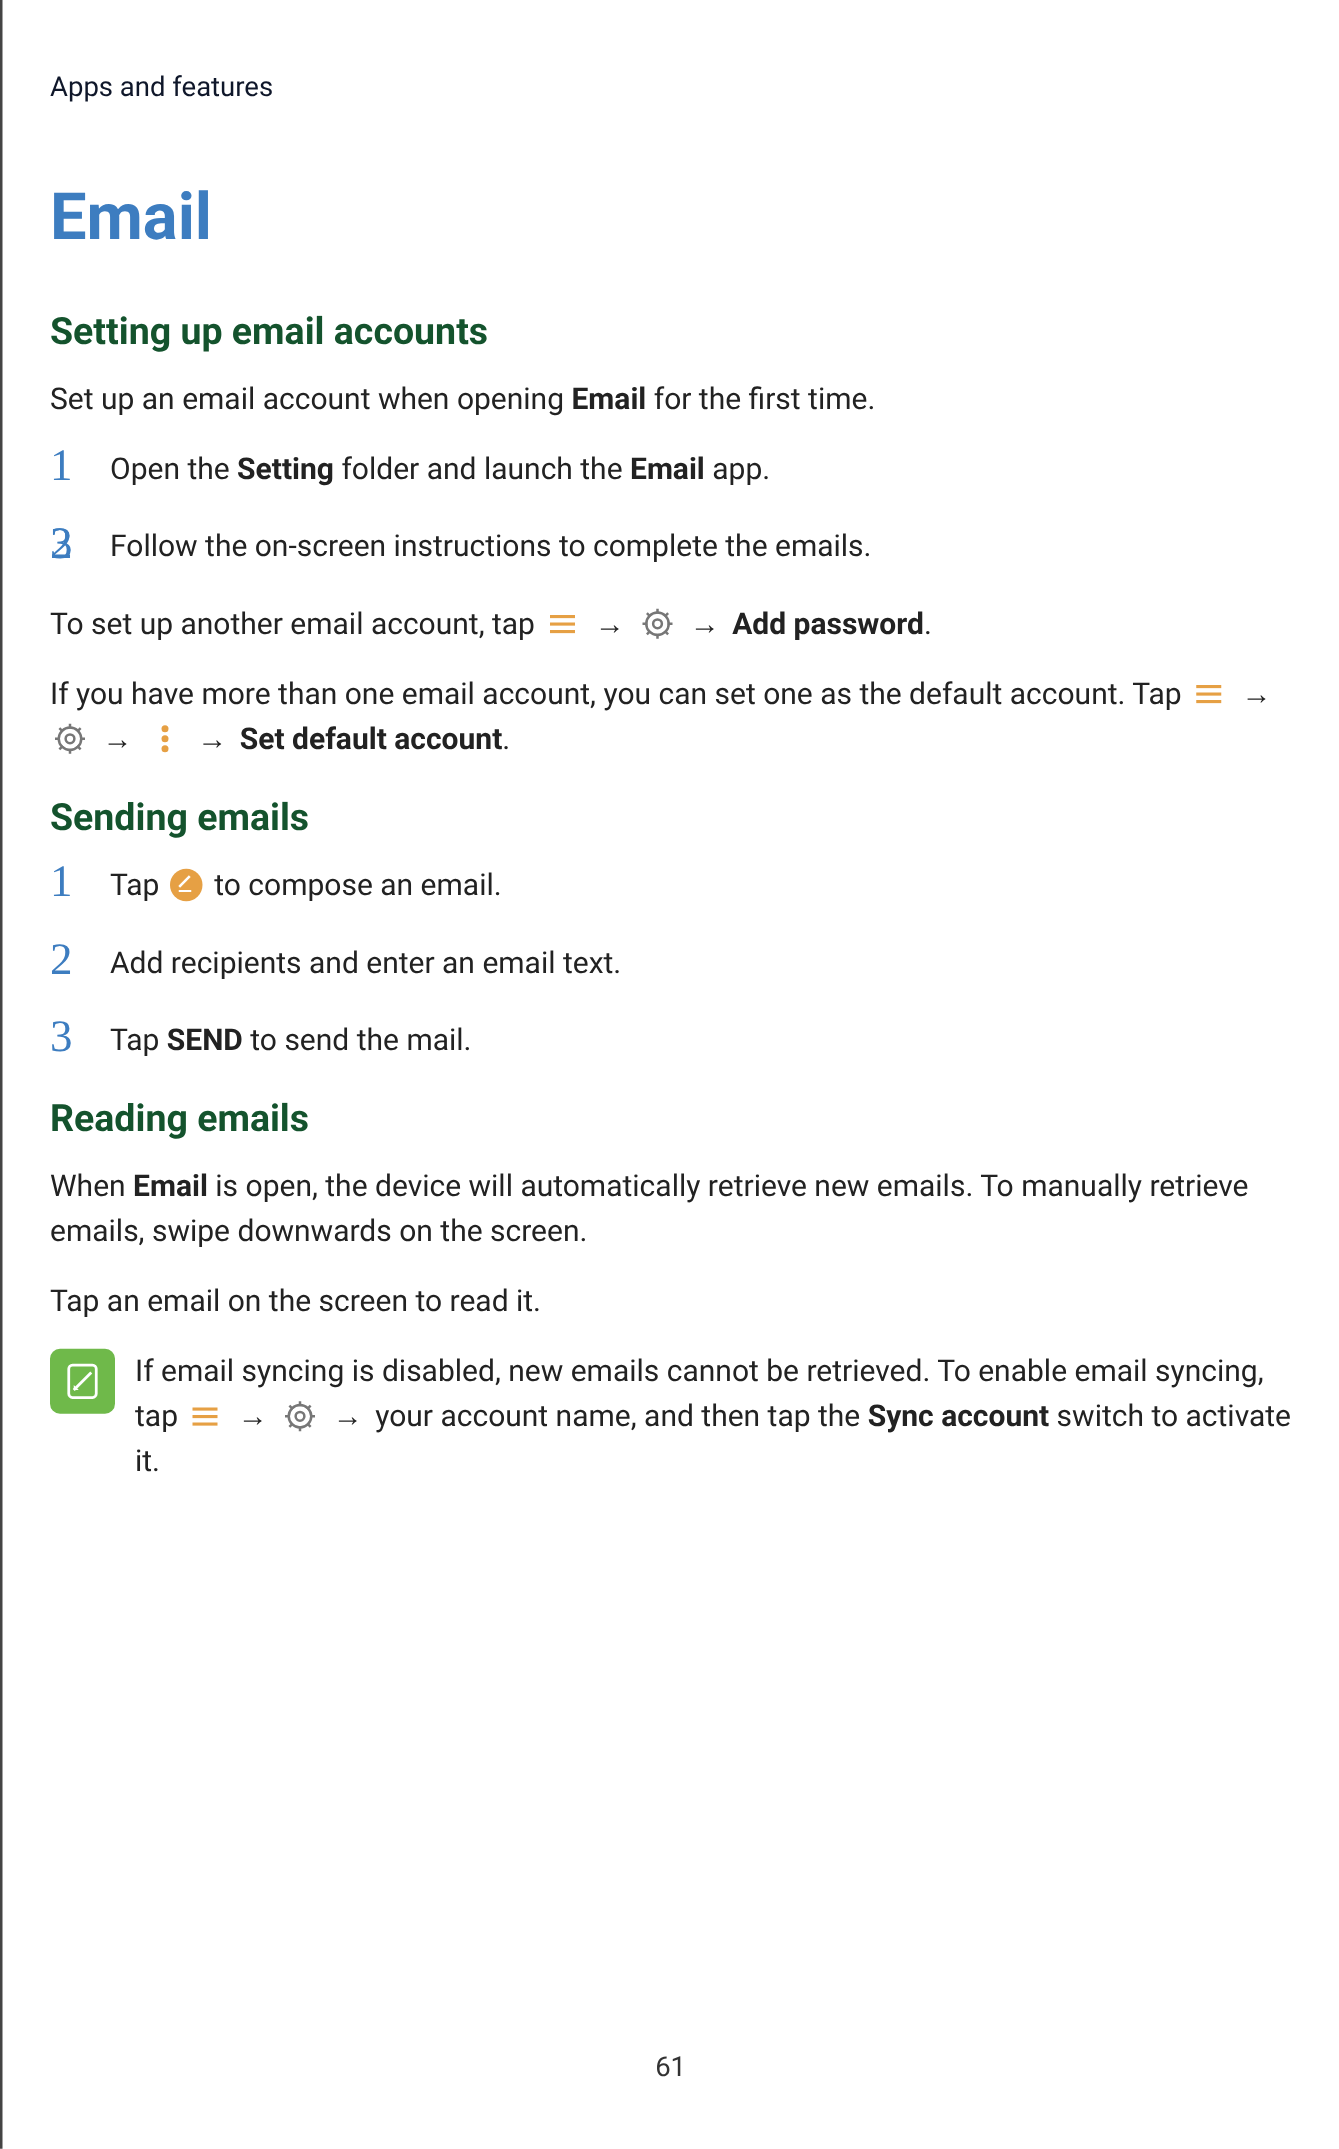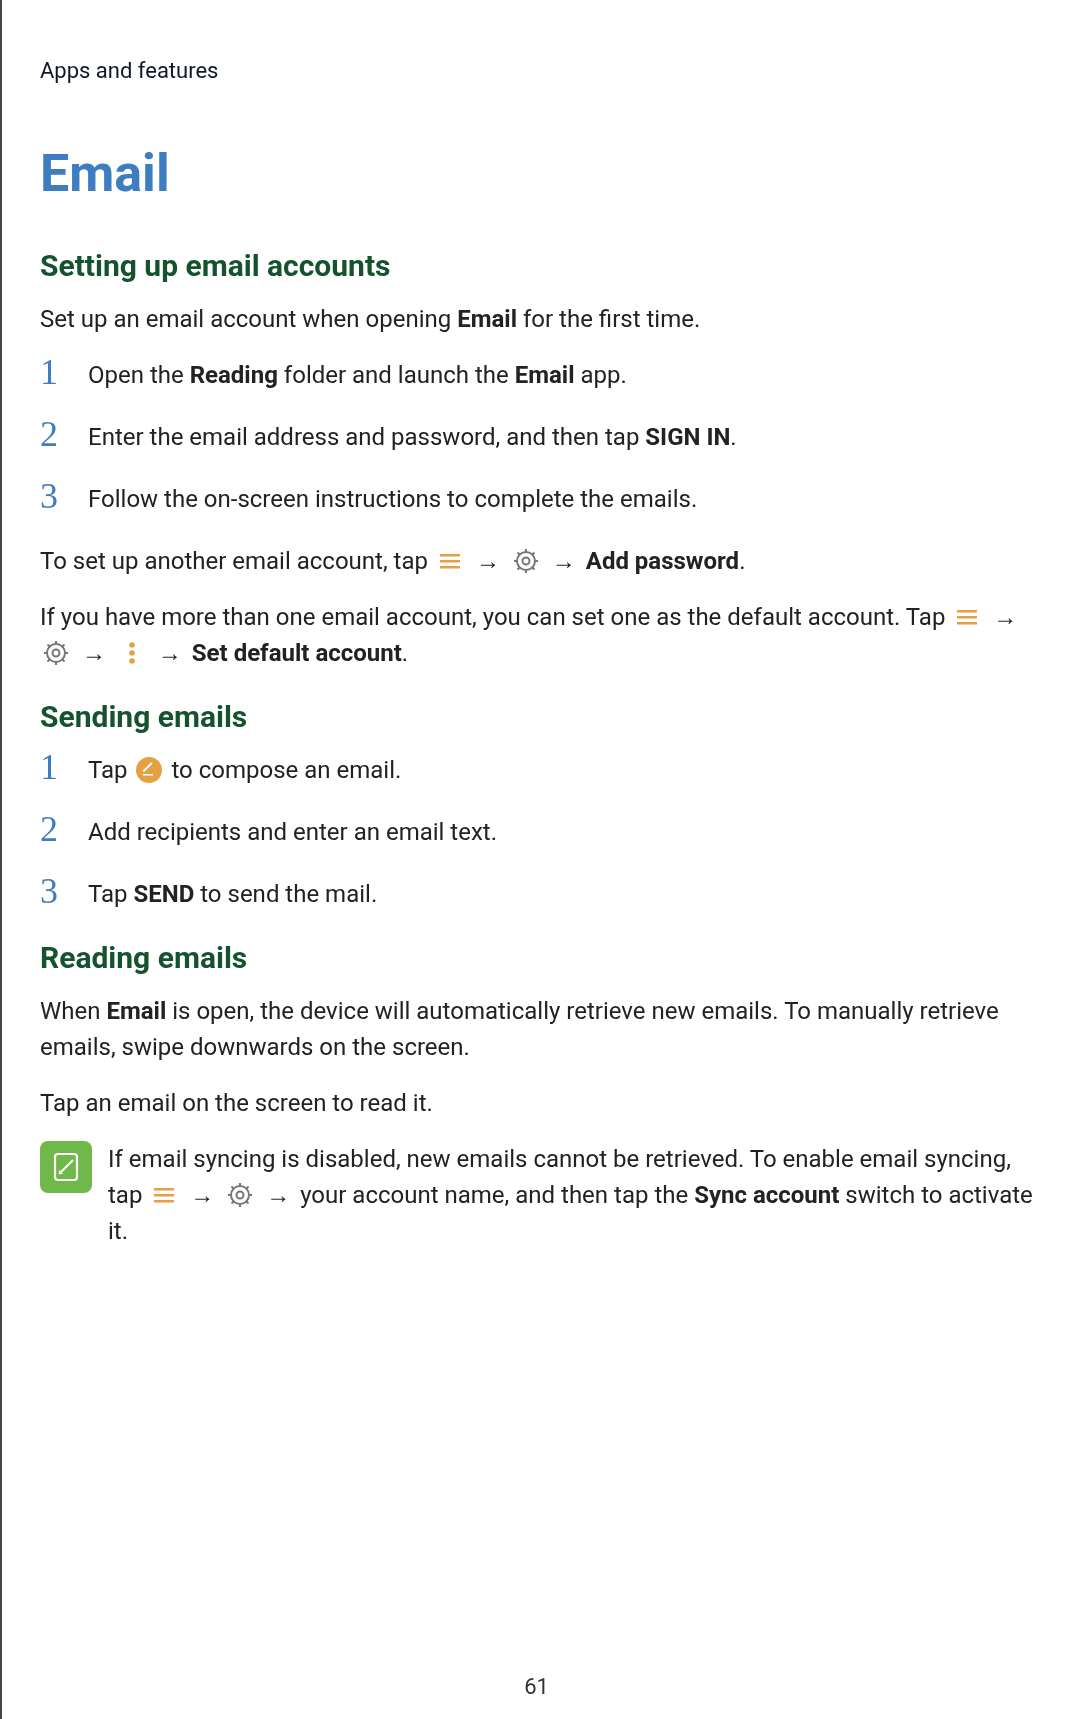--- a/index.html
+++ b/index.html
@@ -101,21 +101,21 @@
   }
   .note-icon svg { width: 34px; height: 34px; }
   .note-text {
     font-size: 24px;
     line-height: 1.5;
     color: #222;
     flex: 1;
   }
   .page-number {
     position: absolute;
-    bottom: 20px;
+    bottom: 52px;
     left: 0;
     right: 0;
     text-align: center;
     font-size: 22px;
     color: #333;
   }
   b { font-weight: 700; }
 </style>
 </head>
 <body>
@@ -165,27 +165,24 @@
 
 <h2 class="section">Setting up email accounts</h2>
 
 <p class="body">
   <span>Set up an email account when opening </span><b>Email</b><span> for the first time.</span>
 </p>
 
 <ol class="steps">
   <li>
     <div class="step-text">
-      <span>Open the </span><b>Reading</b><span> folder and launch the </span><b>Email</b><span> app.</span>
+      <span>Open the </span><b>Setting</b><span> folder and launch the </span><b>Email</b><span> app.</span>
     </div>
   </li>
   <li>
-    <div class="step-text">
-      <span>Enter the email address and password, and then tap </span><b>SIGN IN</b><span>.</span>
-    </div>
   </li>
   <li>
     <div class="step-text">Follow the on-screen instructions to complete the emails.</div>
   </li>
 </ol>
 
 <p class="body">
   <span>To set up another email account, tap </span><span class="inline-icon">
       <svg viewBox="0 0 28 28">
         <use href="#hamburger-icon-g"></use>

